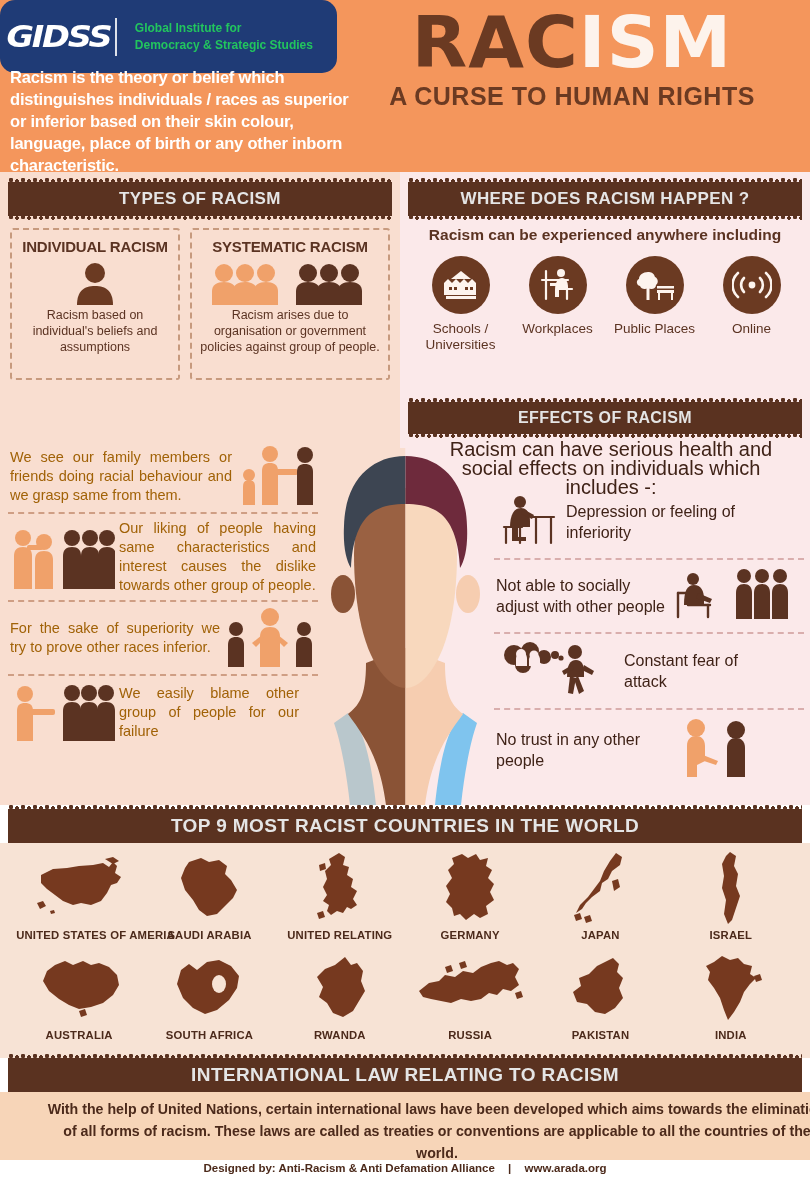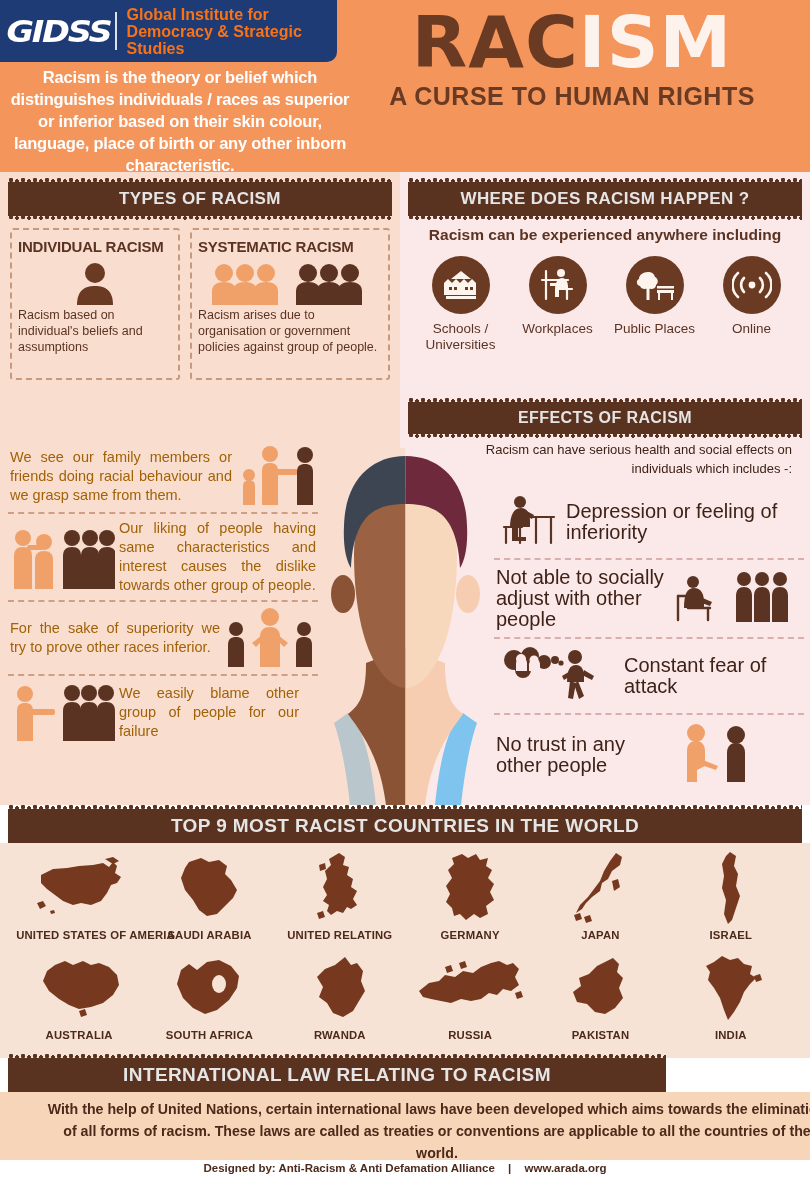--- a/index.html
+++ b/index.html
@@ -26,39 +26,38 @@
       radial-gradient(circle at 3px 2px, #5a3220 2px, transparent 2.4px),
       radial-gradient(circle at 9px 3px, #5a3220 1.6px, transparent 2px);
     background-size: 12px 5px, 12px 5px;
   }
   .band::before { top: -4px; }
   .band::after { bottom: -4px; }
 
   
   .header { position: absolute; left:0; top:0; width: 810px; height: 172px; background: #f4965c; }
   .logo-box {
-    position: absolute; left: 0; top: 0; width: 337px; height: 62px;
+    position: absolute; left: 0; top: 0; width: 337px; height: 73px;
     background: #1f3b76; border-bottom-right-radius: 10px;
-    display: flex; align-items: center; padding-left: 12px; gap: 10px;
+    display: flex; align-items: center; padding-left: 12px; gap: 10px; border-radius: 15px;
   }
   .logo-mark {
     font-family: "DejaVu Sans", sans-serif;
     font-weight: bold; font-size: 30px; color: #ffffff;
     font-style: italic; letter-spacing: -2px;
     text-shadow: 1px 1px 0 #1f3b76;
     transform: scaleX(1.12);
   }
   .logo-divider { width: 2px; height: 38px; background: #ffffff; opacity:.85; }
-  .logo-text { color:#f97316; font-size: 16px; line-height: 17px; font-weight: 600; }
+  .logo-text { color:#22c55e; font-size: 12px; line-height: 17px; font-weight: 600; margin-left: 8px; }
   .intro {
     position: absolute; left: 10px; top: 66px; width: 340px;
     color: #ffffff; font-size: 16.5px; line-height: 22px;
     font-family: "Liberation Sans", sans-serif; font-weight: 600;
     letter-spacing: -.2px;
-    text-align: center;
   }
   .title-wrap { position: absolute; right: 18px; top: 4px; width: 440px; text-align: center; }
   .title-main {
     font-size: 72px; font-weight: bold; line-height: 76px;
     letter-spacing: 1px; font-family: "DejaVu Sans", sans-serif;
   }
   .title-main .t-dark { color: #6b3a22; }
   .title-main .t-light { color: #fdf3ec; }
   .title-sub {
     color: #6b3a22; font-size: 25px; font-weight: bold; letter-spacing: .5px;
@@ -68,26 +67,26 @@
   
   .bg-left  { position:absolute; left:0;   top:172px; width:400px; height:633px; background:#f9ded0; }
   .bg-right { position:absolute; left:400px; top:172px; width:410px; height:633px; background:#fbe9ea; }
 
   
   .hdr-types   { position:absolute; left:8px;   top:182px; width:384px; height:34px; line-height:34px; font-size:17px; }
   .hdr-where   { position:absolute; left:408px; top:182px; width:394px; height:34px; line-height:34px; font-size:17px; }
   .hdr-reason  { position:absolute; left:8px;   top:402px; width:384px; height:32px; line-height:32px; font-size:16px; }
   .hdr-effects { position:absolute; left:408px; top:402px; width:394px; height:32px; line-height:32px; font-size:16px; }
   .hdr-top12   { position:absolute; left:8px;   top:809px; width:794px; height:34px; line-height:34px; font-size:19px; }
-  .hdr-intlaw  { position:absolute; left:8px;   top:1058px; width:658px; height:34px; line-height:34px; font-size:19px; }
+  .hdr-intlaw  { position:absolute; left:8px;   top:1058px; width:794px; height:34px; line-height:34px; font-size:19px; }
 
   
   .type-card {
     position: absolute; border: 2px dashed #c79a7e; border-radius: 3px;
-    padding: 8px 6px;
+    text-align: center; padding: 8px 6px;
   }
   .type-card.left  { left: 10px;  top: 228px; width: 170px; height: 152px; }
   .type-card.right { left: 190px; top: 228px; width: 200px; height: 152px; }
   .type-title { color:#5b3322; font-size: 15px; font-weight: 600; letter-spacing:-.2px; }
   .type-desc { color:#5b3322; font-size: 12.5px; line-height: 16px; margin-top: 2px; }
   .icon-row { display:flex; justify-content:center; align-items:flex-end; gap:3px; height:46px; margin: 4px 0 2px; }
 
   
   .where-lead {
     position:absolute; left:408px; top:226px; width:394px; text-align:center;
@@ -110,27 +109,27 @@
     font-weight: 500;
   }
   .reason-icons { flex: 0 0 auto; display:flex; align-items:flex-end; gap:2px; }
 
   
   .face { position:absolute; left:318px; top:448px; width:175px; height:357px; overflow:hidden; }
   .face svg { display:block; }
 
   
   .effects-lead {
-    position:absolute; left:430px; top:440px; width:362px; text-align:right;
-    color:#3f2217; font-size:13px; line-height:19px; font-weight:500;
+    position:absolute; left:430px; top:440px; width:362px; text-align:center;
+    color:#3f2217; font-size:20px; line-height:19px; font-weight:500;
   }
   .effects-list { position:absolute; left:494px; top:486px; width:310px; }
   .effect-item { display:flex; align-items:center; gap:8px; padding: 7px 2px; }
   .effect-item + .effect-item { border-top: 2px dashed #d9aead; }
-  .effect-text { color:#3f2217; font-size:20px; line-height:21px; font-weight:500; }
+  .effect-text { color:#3f2217; font-size:16px; line-height:21px; font-weight:500; }
 
   
   .countries { position:absolute; left:0; top:843px; width:810px; height:215px; background:#f7e3d5; }
   .country-row { display:flex; justify-content:space-around; align-items:flex-end; padding: 0 14px; }
   .country { width: 126px; text-align:center; }
   .country .map { height: 78px; display:flex; align-items:center; justify-content:center; }
   .country .map svg { display:block; }
   .country .cname {
     color:#4c2a1b; font-size: 11.3px; font-weight: 600; letter-spacing:.2px;
     margin-top: 2px; white-space: nowrap;

